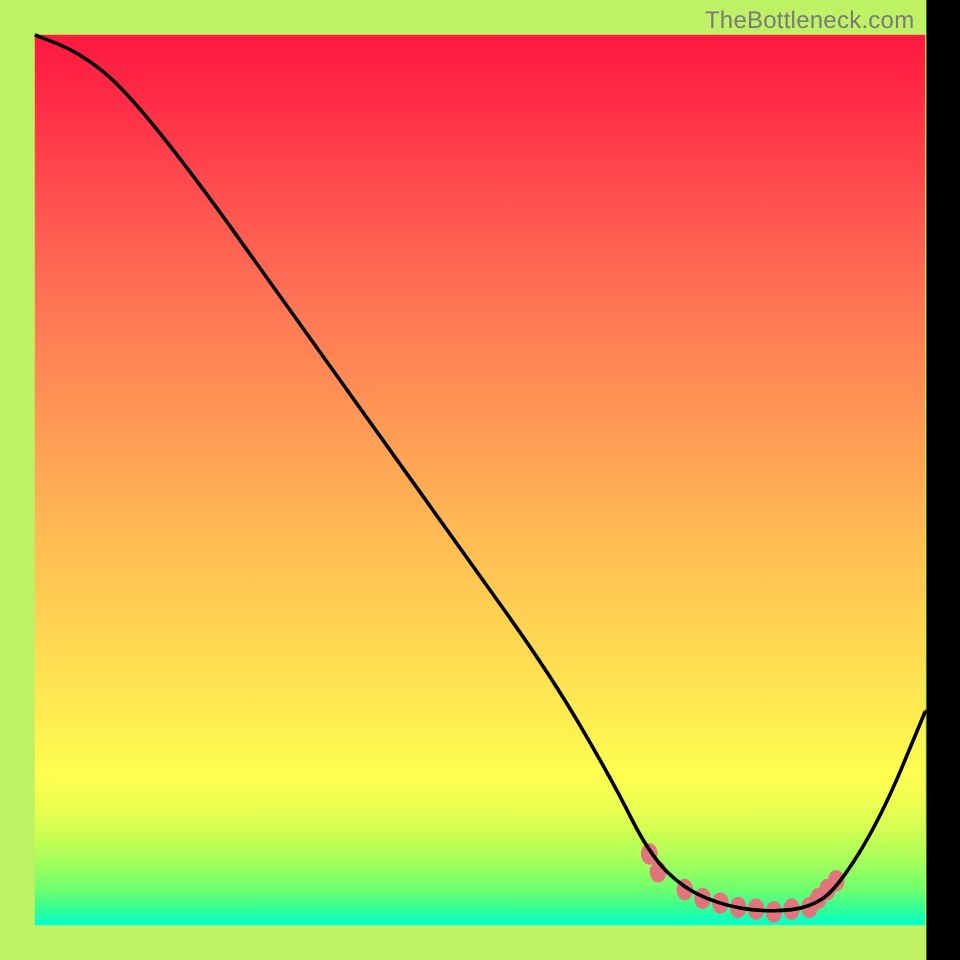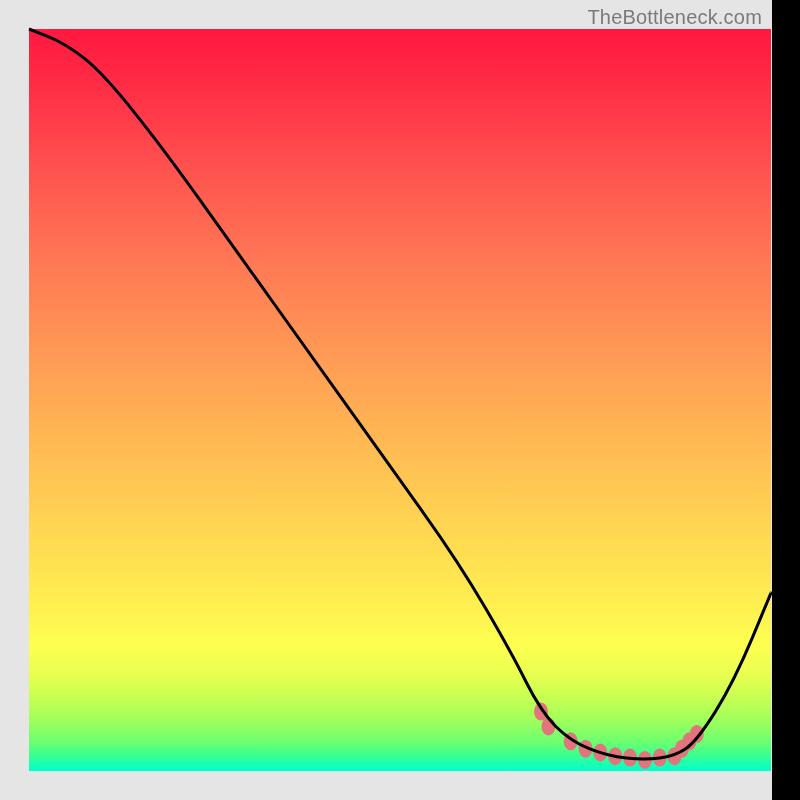--- a/index.html
+++ b/index.html
@@ -8,21 +8,21 @@
     background: #000;
     width: 800px;
     height: 800px;
     overflow: hidden;
     font-family: Arial, sans-serif;
   }
   .container {
     position: relative;
     width: 772px;
     height: 800px;
-    background: #e5e5e5;
+    background: #bef264;
   }
   .plot-area {
     position: absolute;
     left: 29px;
     top: 29px;
     width: 742px;
     height: 742px;
     background: linear-gradient(to bottom,
       #ff183f 0%,
       #ff2e46 8%,

